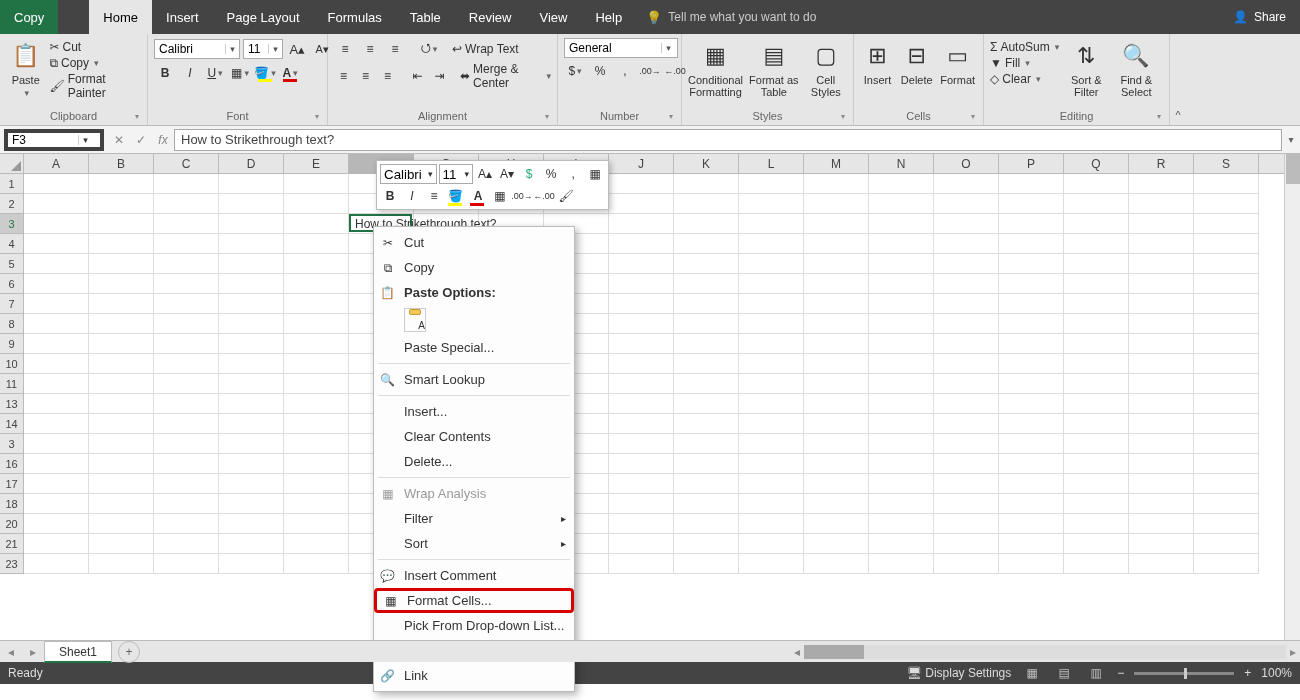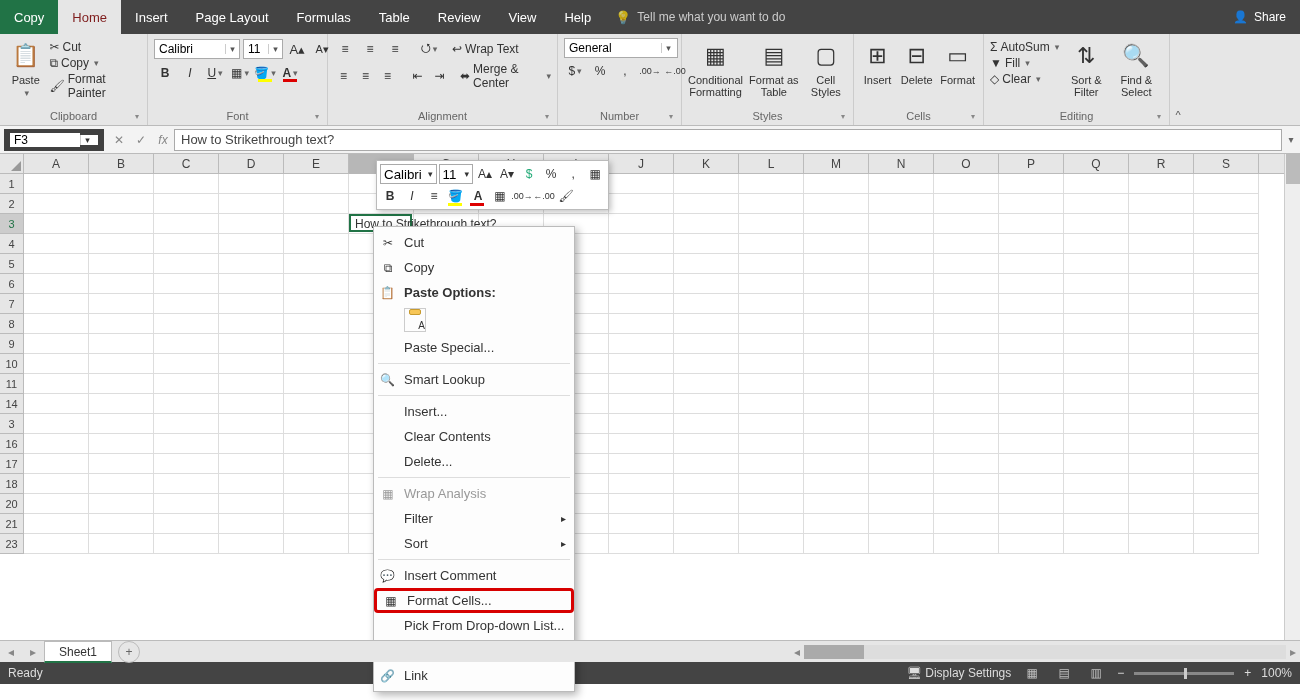--- a/index.html
+++ b/index.html
@@ -1,20 +1,20 @@
 <!DOCTYPE html>
 <html><head>
 <meta charset="utf-8">
 <style>
 * { margin: 0; padding: 0; box-sizing: border-box; font-family: 'Segoe UI', Tahoma, sans-serif; }
 body { width: 1300px; height: 700px; overflow: hidden; background: #fff; font-size: 12px; color: #333; }
 
 .titlebar { height: 34px; background: #444; display: flex; align-items: stretch; color: #fff; }
 .tab { padding: 0 14px; display: flex; align-items: center; cursor: pointer; font-size: 13px; }
-.tab.active { background: #e6e6e6; color: #7f1d1d; }
+.tab.active { background: #e6e6e6; color: #000000; margin-left: 31px; }
 .tab.file { background: #217346; color: #fff; }
 .titlebar-spacer { flex: 1; background: #444; display:flex; align-items:center; padding-left:10px; color:#ccc; }
 .titlebar-spacer .search-icon { margin-right:6px; opacity:.7; font-size:13px; }
 .share { padding: 0 14px; display: flex; align-items: center; color: #fff; gap:6px; }
 
 .ribbon { height: 92px; background: #e6e6e6; display: flex; border-bottom: 1px solid #bbb; }
 .ribbon-group { border-right: 1px solid #ccc; display: flex; flex-direction: column; padding: 4px 6px 2px; }
 .ribbon-group-body { flex: 1; display: flex; align-items: flex-start; gap: 4px; }
 .ribbon-group-label { text-align: center; font-size: 11px; color: #666; padding: 1px 4px; position: relative; }
 .ribbon-group-label::after { content: '▾'; font-size: 8px; position: absolute; right: 2px; bottom: 2px; color: #888; }
@@ -23,21 +23,21 @@
 .combo { display: inline-flex; align-items: center; background: #fff; border: 1px solid #aaa; height: 20px; font-size: 12px; }
 .combo input { border: none; outline: none; padding: 0 4px; height: 18px; font-size: 12px; }
 .combo .arrow { width: 14px; text-align: center; font-size: 9px; color: #555; border-left: 1px solid #ccc; }
 .icon-btn { width: 22px; height: 22px; display: inline-flex; align-items: center; justify-content: center; border: 1px solid transparent; }
 .big-btn { display: flex; flex-direction: column; align-items: center; justify-content: flex-start; width: 58px; text-align: center; font-size: 11px; gap: 2px; padding-top:2px;}
 .big-btn .ico { width: 32px; height: 32px; display:flex; align-items:center; justify-content:center; font-size:22px; }
 .drop-caret { font-size: 9px; color: #666; margin-left:2px;}
 .ribbon-collapse { width: 16px; display:flex; align-items:flex-end; justify-content:center; font-size:11px; color:#555; padding-bottom:4px;}
 
 .formula-bar { height: 28px; background: #f3f3f3; border-bottom: 1px solid #bbb; display: flex; align-items: center; }
-.name-box { width: 100px; height: 22px; background: #fff; border: 6px solid #404040; margin: 0 4px; display: flex; align-items: center; }
+.name-box { width: 100px; height: 22px; background: #fff; border: 4px solid #404040; margin: 0 4px; display: flex; align-items: center; }
 .name-box input { border: none; outline: none; width: 70px; padding: 0 4px; font-size: 12px; }
 .name-box .arrow { width: 14px; text-align: center; font-size: 9px; border-left: 1px solid #ccc; }
 .fx-btn { width: 22px; text-align: center; color: #888; }
 .formula-input { flex: 1; height: 22px; background: #fff; border: 1px solid #aaa; padding: 0 6px; font-size: 13px; color:#444; display:flex; align-items:center;}
 .formula-expand { width:18px; text-align:center; color:#666; font-size:10px;}
 
 .sheet-area { position: relative; height: 486px; }
 .col-headers { display: flex; height: 20px; background: #e6e6e6; border-bottom: 1px solid #bbb; position:relative;}
 .corner { width: 24px; border-right: 1px solid #bbb; background: #e6e6e6; position:relative;}
 .corner::after{content:'';position:absolute;right:2px;bottom:2px;border:5px solid transparent;border-right-color:#999;border-bottom-color:#999;}
@@ -575,20 +575,42 @@
         <div class="cell"></div>
         <div class="cell"></div>
         <div class="cell"></div>
         <div class="cell"></div>
         <div class="cell"></div>
         <div class="cell"></div>
         <div class="cell"></div>
         <div class="cell"></div>
       </div>
       <div class="row">
+        <div class="row-h">13</div>
+        <div class="cell"></div>
+        <div class="cell"></div>
+        <div class="cell"></div>
+        <div class="cell"></div>
+        <div class="cell"></div>
+        <div class="cell"></div>
+        <div class="cell"></div>
+        <div class="cell"></div>
+        <div class="cell"></div>
+        <div class="cell"></div>
+        <div class="cell"></div>
+        <div class="cell"></div>
+        <div class="cell"></div>
+        <div class="cell"></div>
+        <div class="cell"></div>
+        <div class="cell"></div>
+        <div class="cell"></div>
+        <div class="cell"></div>
+        <div class="cell"></div>
+      </div>
+      <div class="row">
         <div class="row-h">14</div>
         <div class="cell"></div>
         <div class="cell"></div>
         <div class="cell"></div>
         <div class="cell"></div>
         <div class="cell"></div>
         <div class="cell"></div>
         <div class="cell"></div>
         <div class="cell"></div>
         <div class="cell"></div>

